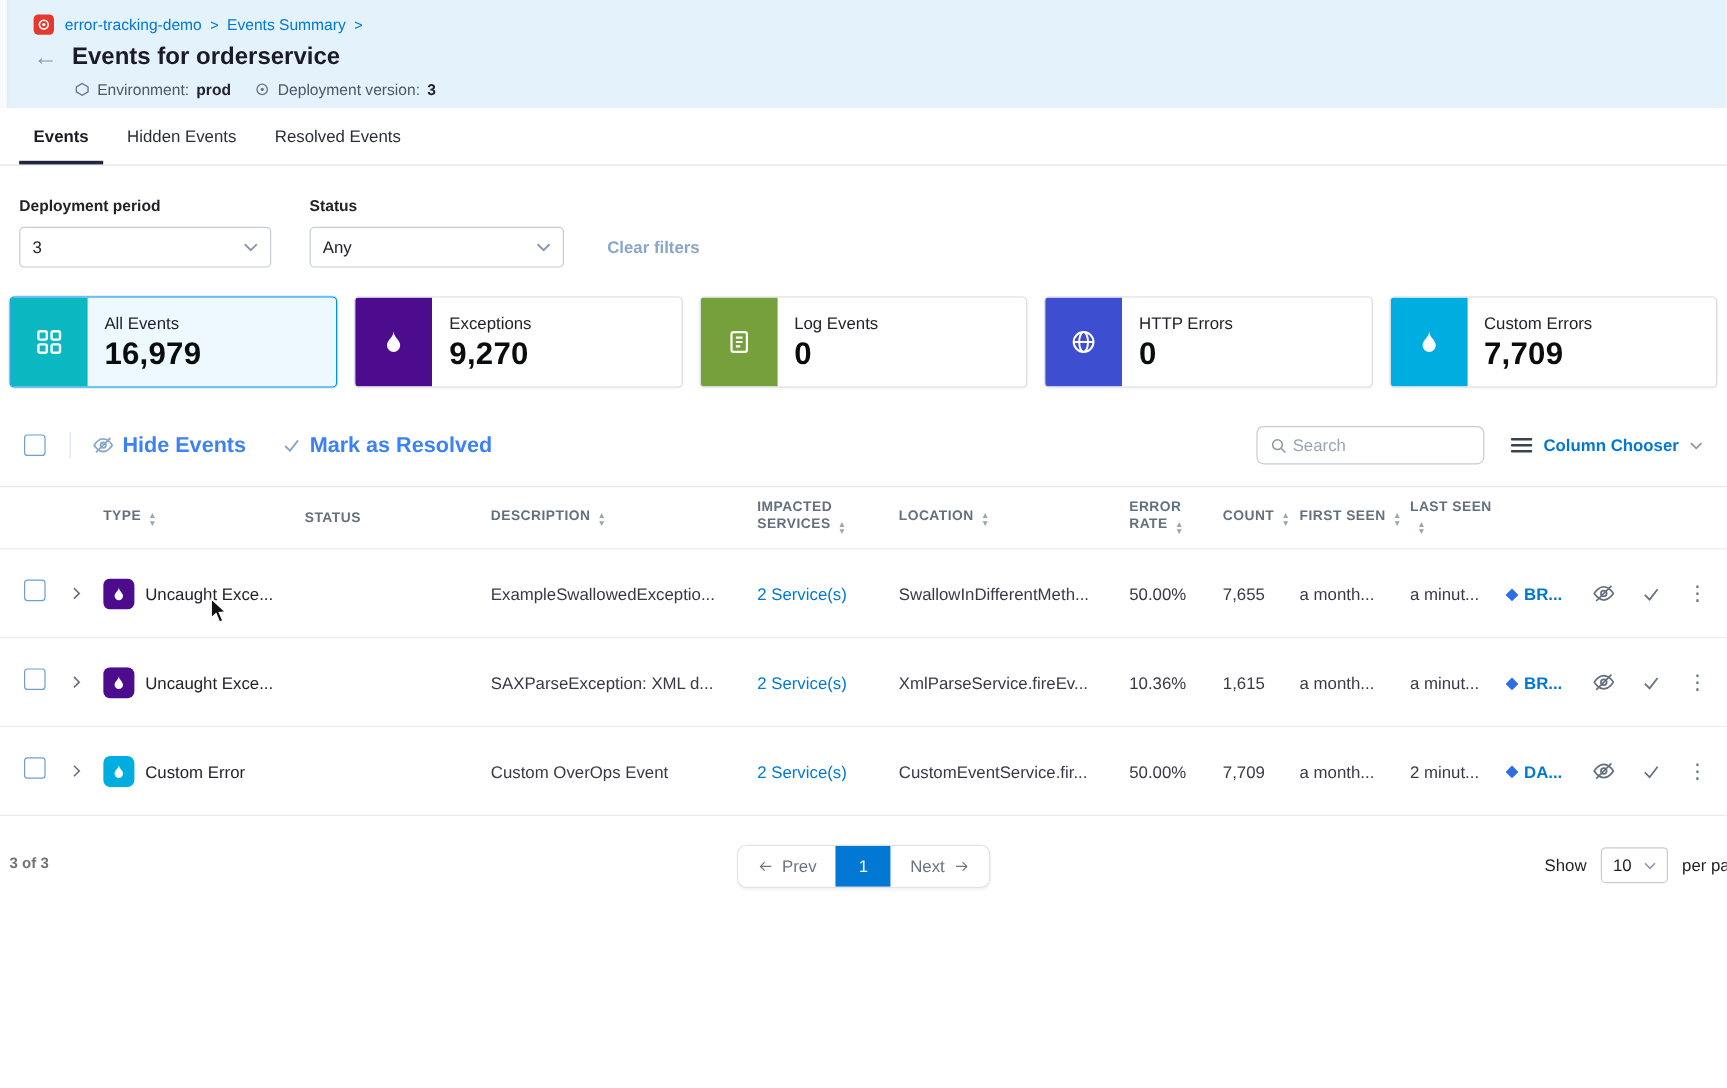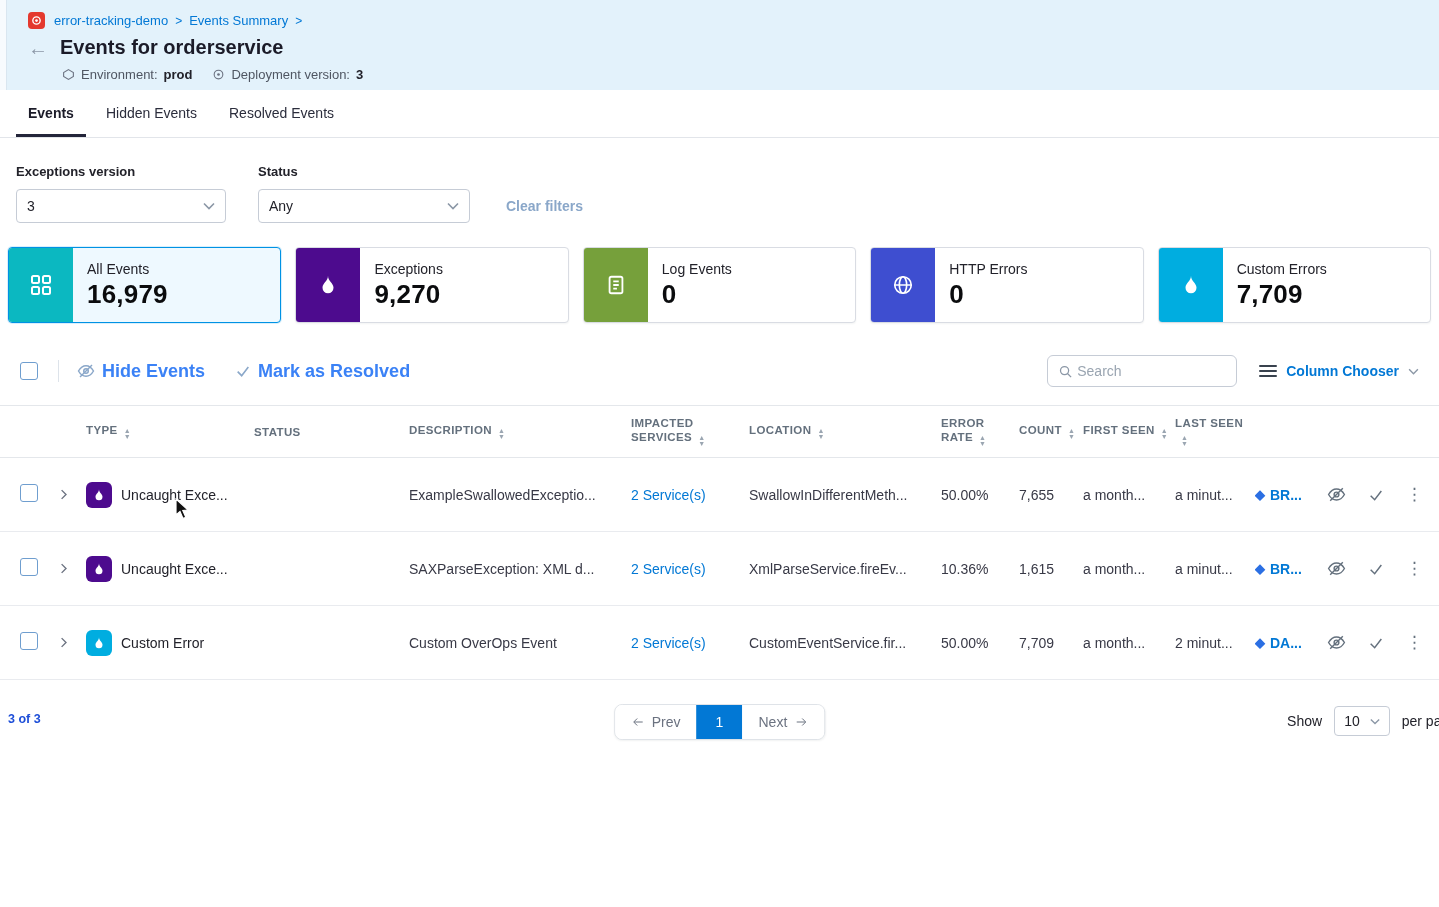--- a/index.html
+++ b/index.html
@@ -74,21 +74,21 @@
   .chev{color:#6b7280;cursor:pointer;display:flex}
   .svc-link{color:#0278d5;cursor:pointer}
   .ticket{display:flex;align-items:center;gap:5px;font-size:14px;font-weight:700;color:#0278d5;cursor:pointer;overflow:hidden;white-space:nowrap}
   .diamond{color:#2b6fe3;font-size:13px}
   .row-actions{display:flex;align-items:center;justify-content:flex-end;gap:22px;padding-right:6px}
   .act-ic{color:#64707d;cursor:pointer;display:flex}
   .kebab{font-size:17px;color:#64707d;cursor:pointer;line-height:1;letter-spacing:0}
 
   
   .footer{position:relative;margin-top:22px;height:40px}
-  .result-count{position:absolute;left:8px;top:10px;font-size:12.5px;font-weight:700;color:#1d4ed8}
+  .result-count{position:absolute;left:8px;top:10px;font-size:12.5px;font-weight:700;color:#737373}
   .pagination{position:absolute;left:50%;transform:translateX(-50%);top:2px;display:flex;border:1px solid #dfe3e8;border-radius:8px;overflow:hidden;box-shadow:0 1px 2px rgba(20,30,40,.06);background:#fff}
   .page-btn{display:flex;align-items:center;gap:7px;padding:0 16px;height:34px;font-size:14px;color:#6b7280;cursor:pointer;background:#fff}
   .page-num{width:46px;height:34px;display:flex;align-items:center;justify-content:center;background:#0278d5;color:#fff;font-size:14px;cursor:pointer}
   .footer-right{position:absolute;right:-18px;top:4px;display:flex;align-items:center;gap:12px;font-size:14px;color:#22222a}
   .show-select{display:flex;align-items:center;gap:10px;height:30px;border:1px solid #c6ccd6;border-radius:4px;padding:0 9px;background:#fff;font-size:14px;cursor:pointer}
 
   .cursor{position:absolute;left:175px;top:498px;z-index:20;pointer-events:none}
 </style>
 </head>
 <body>
@@ -132,21 +132,21 @@
 </header>
 
 <nav class="tabs">
   <div class="tab active">Events</div>
   <div class="tab">Hidden Events</div>
   <div class="tab">Resolved Events</div>
 </nav>
 
 <section class="filters">
   <div class="filter">
-    <div class="flabel">Exceptions version</div>
+    <div class="flabel">Deployment period</div>
     <div class="select sel-ver">
       <span>3</span>
       <span>
           <svg width="12" height="8" viewBox="0 0 12 8">
             <polyline points="1,1.5 6,6.5 11,1.5" fill="none" stroke="#8b97a6" stroke-width="1.6"></polyline>
           </svg>
         </span>
     </div>
   </div>
   <div class="filter">

